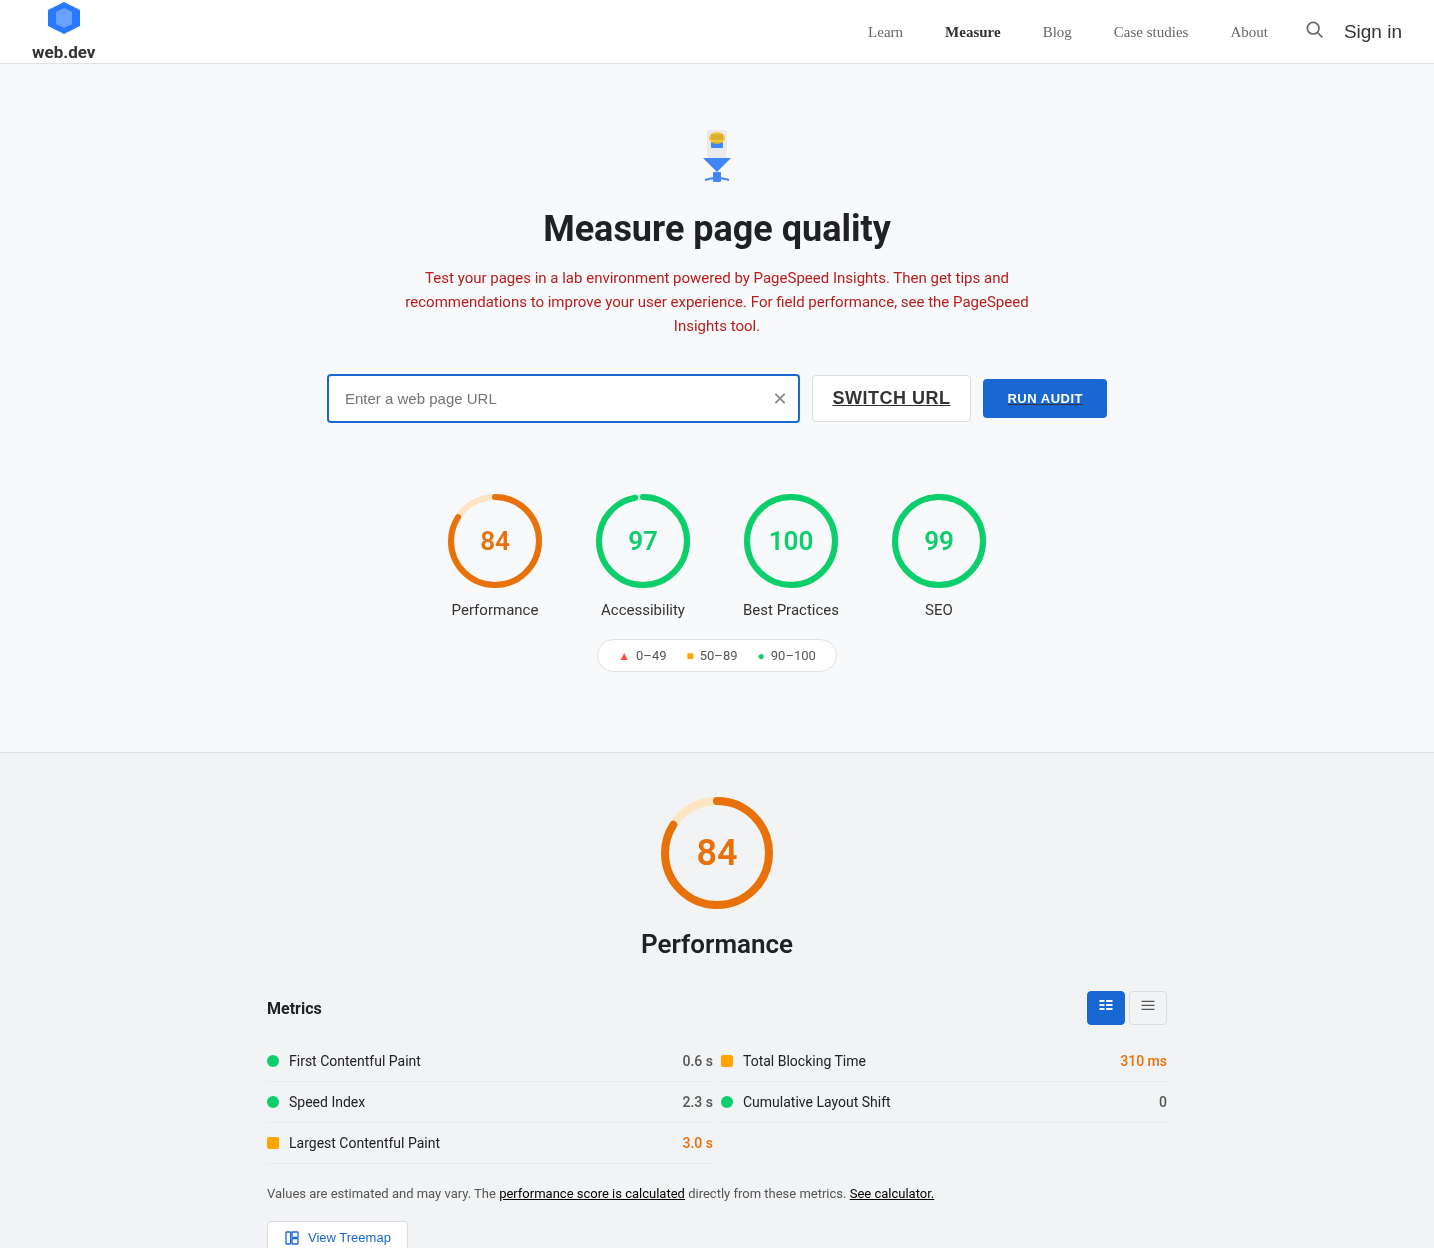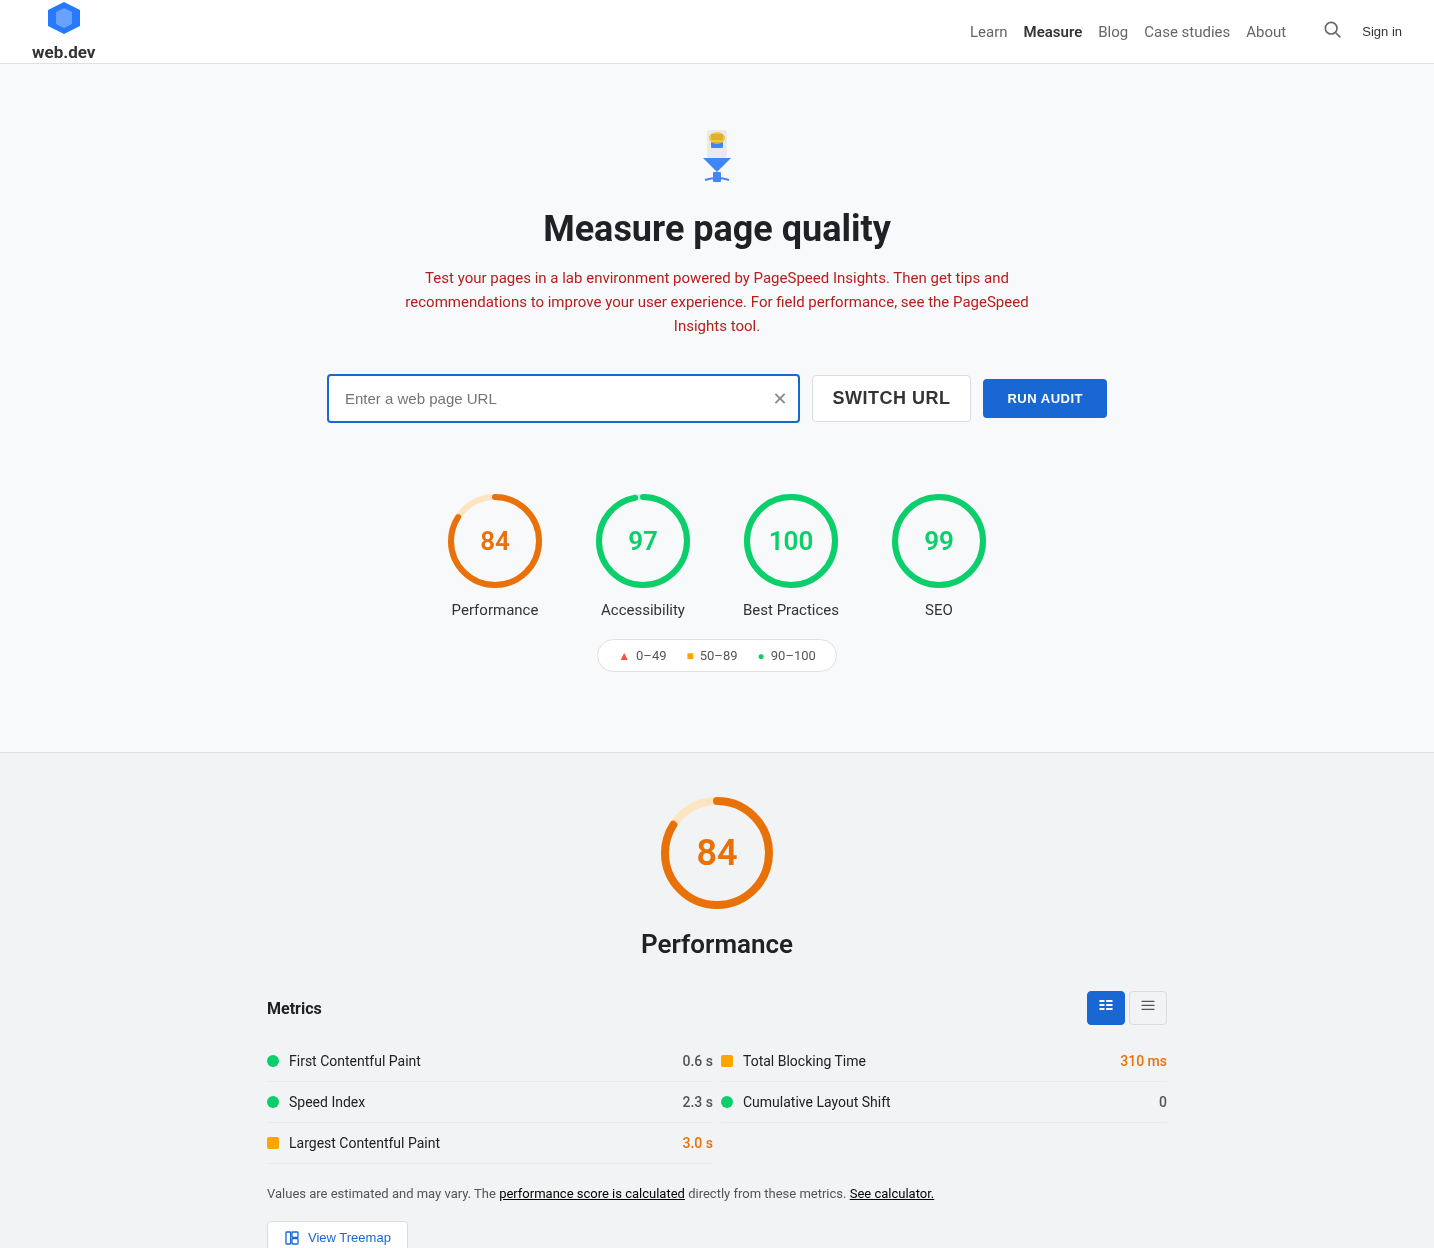--- a/index.html
+++ b/index.html
@@ -28,23 +28,24 @@
       margin-right: auto;
       flex-direction: column;
     }
     .nav-logo-icon {
       width: 32px;
       height: 32px;
     }
     .nav-links {
       display: flex;
       align-items: center;
-      gap: 16px;
+      gap: 42px;
       list-style: none;
       margin-right: 32px;
+      font-family: Liberation Serif, serif;
     }
     .nav-links a {
       text-decoration: none;
       color: #666;
       font-size: 15px;
     }
     .nav-links a.active {
       color: #333;
       font-weight: 600;
     }
@@ -58,21 +59,21 @@
       border: none;
       cursor: pointer;
       color: #666;
       font-size: 20px;
       padding: 4px;
     }
     .signin-btn {
       background: none;
       border: none;
       color: #333;
-      font-size: 13px;
+      font-size: 19px;
       font-weight: 500;
       cursor: pointer;
     }
 
     
     .hero {
       background: #f8f9fa;
       text-align: center;
       padding: 60px 20px 40px;
     }
@@ -95,20 +96,21 @@
       line-height: 1.6;
     }
 
     
     .url-bar-container {
       display: flex;
       align-items: center;
       gap: 12px;
       max-width: 780px;
       margin: 0 auto 48px;
+      text-decoration: underline;
     }
     .url-input-wrapper {
       flex: 1;
       position: relative;
     }
     .url-input {
       width: 100%;
       padding: 14px 40px 14px 16px;
       border: 2px solid #1967d2;
       border-radius: 4px;

